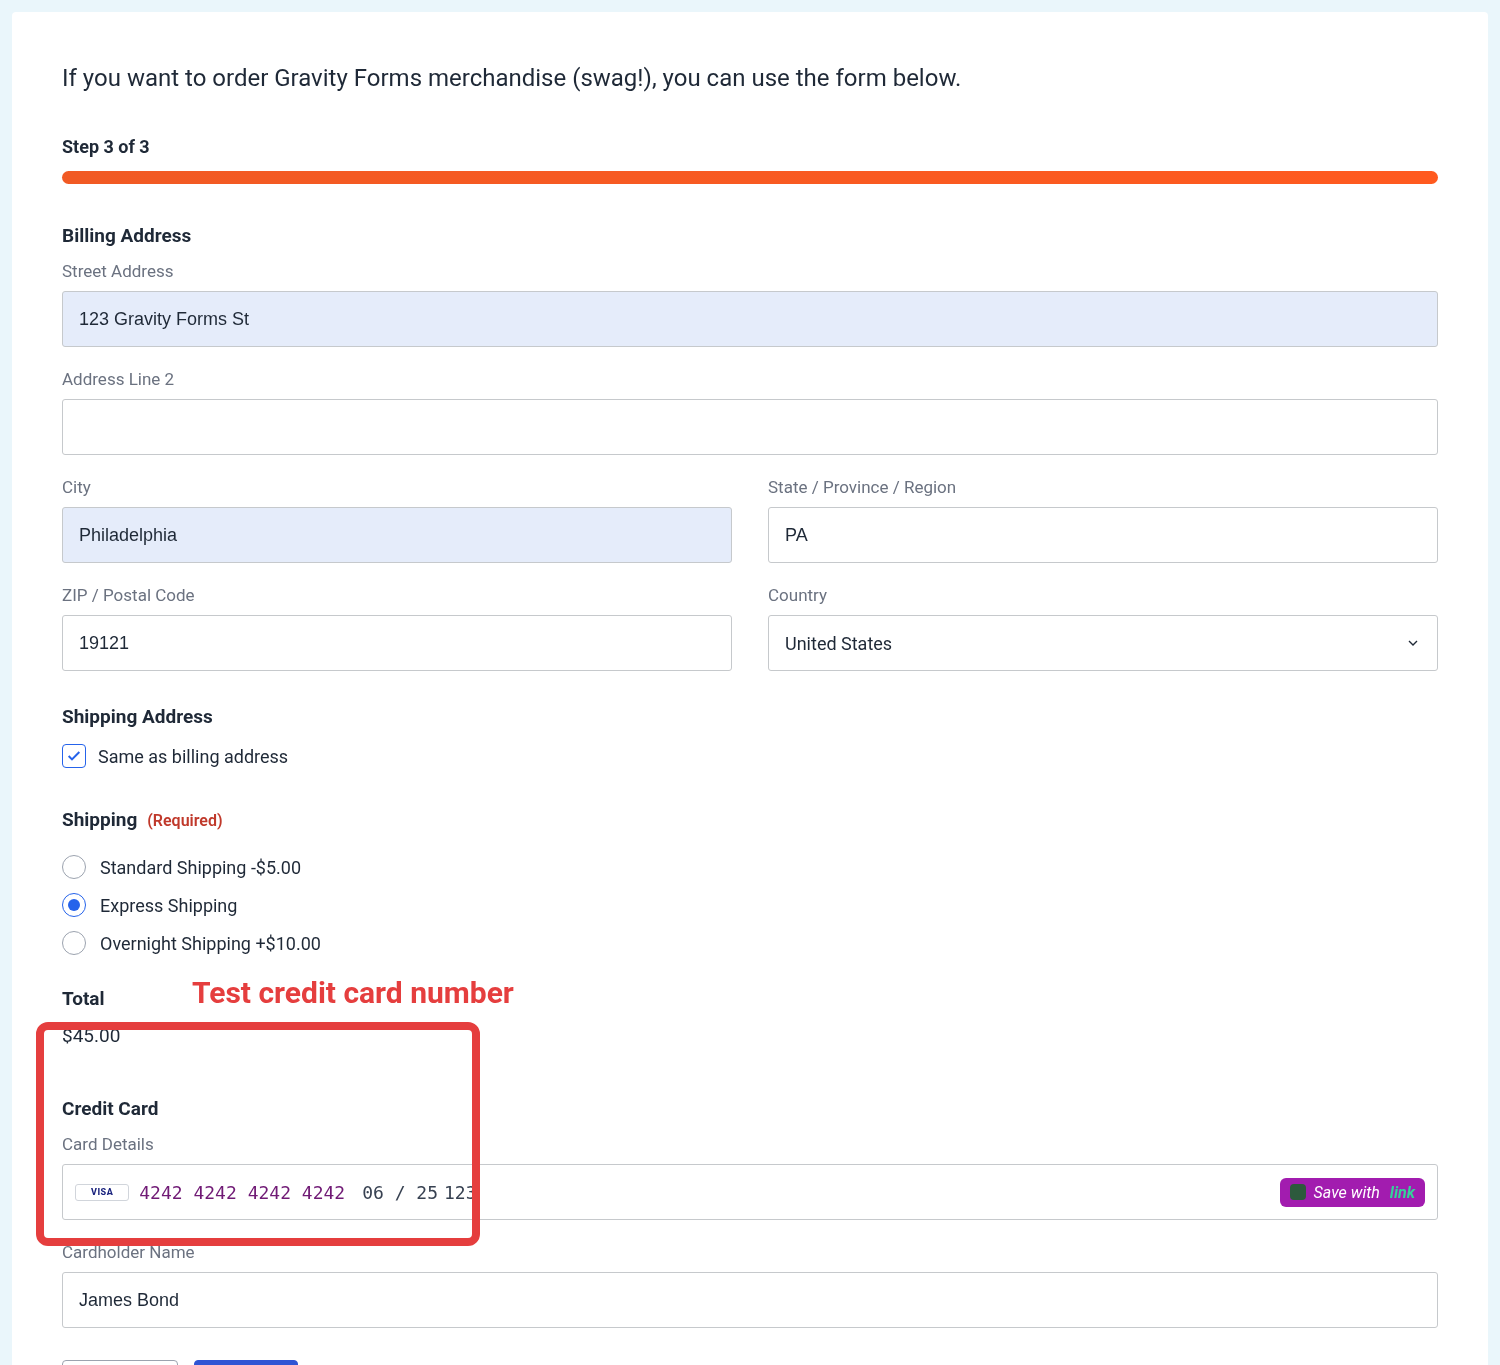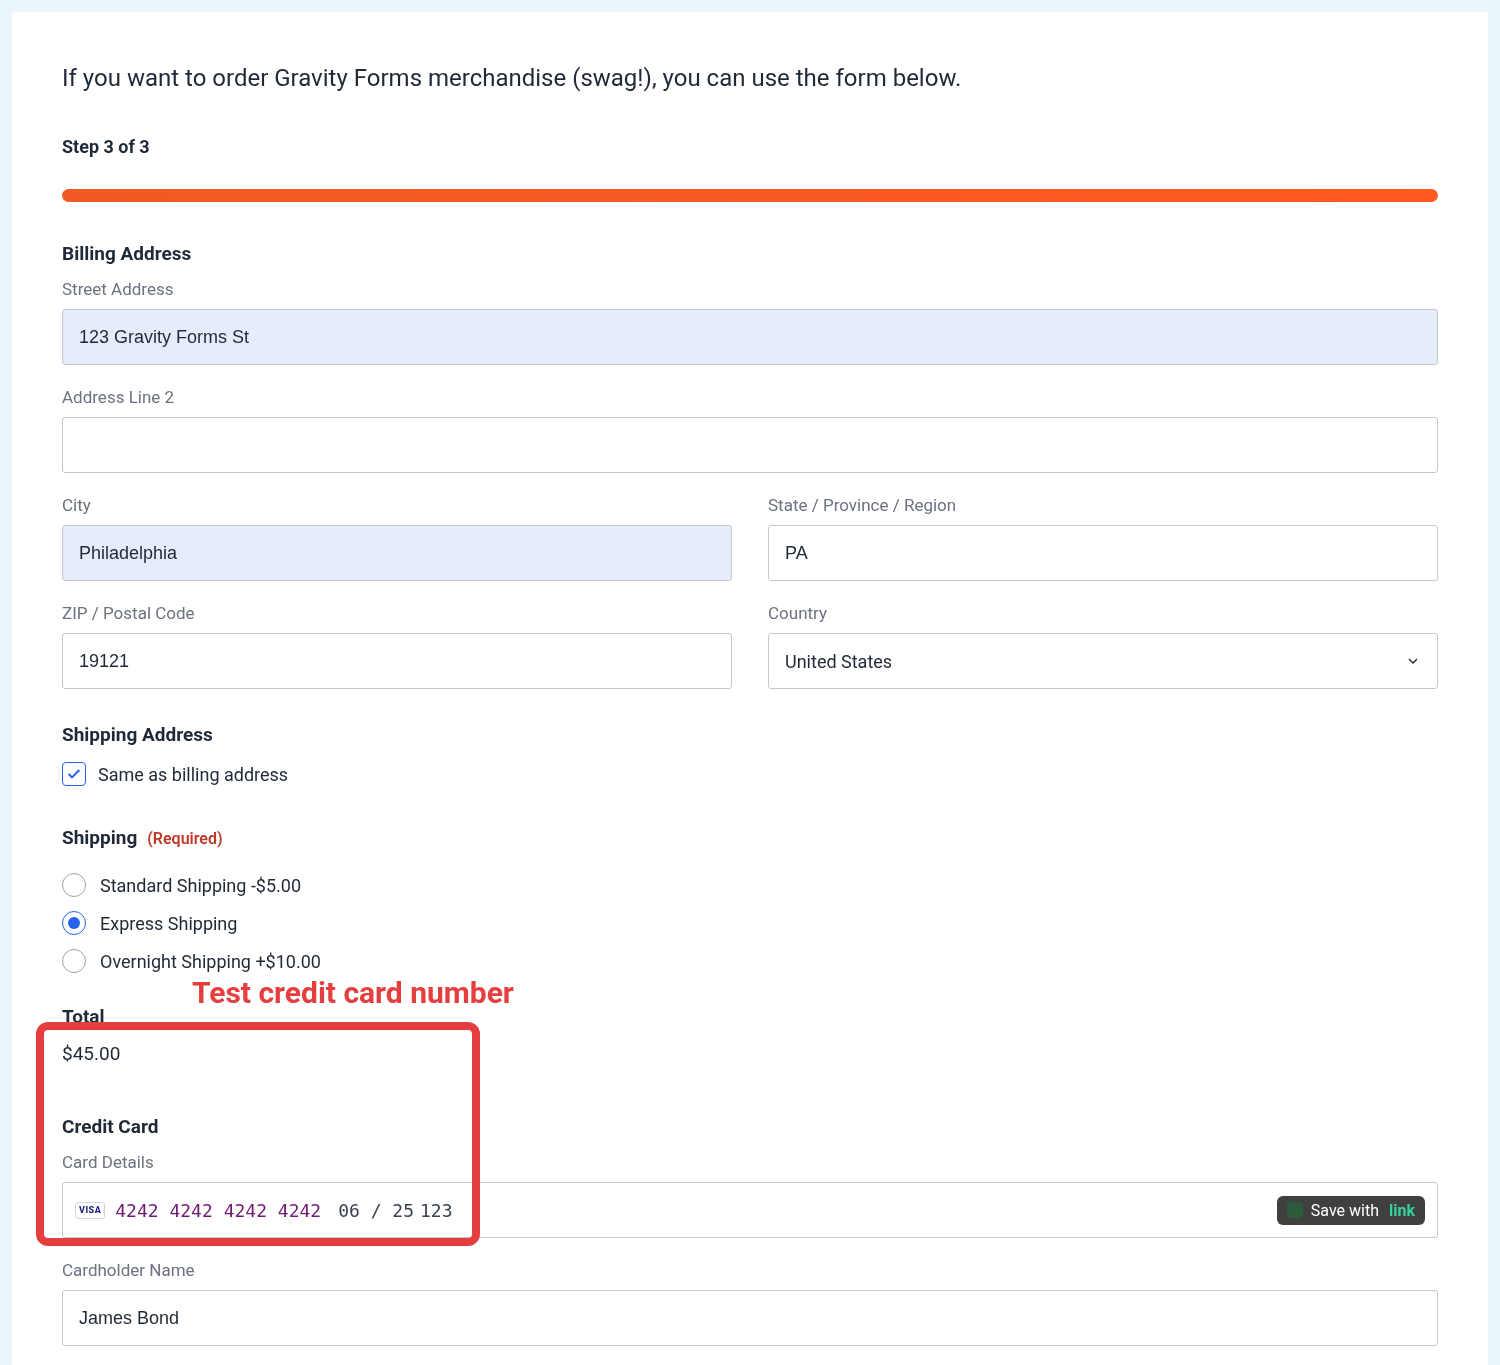--- a/index.html
+++ b/index.html
@@ -15,21 +15,21 @@
   }
   .intro {
     font-size: 24px;
     color: #1f2937;
     margin-bottom: 44px;
   }
   .step-label {
     font-size: 18px;
     font-weight: 700;
     color: #1f2937;
-    margin-bottom: 32px;
+    margin-bottom: 14px;
   }
   .progress {
     height: 13px;
     border-radius: 7px;
     background: #f15a24;
     background: linear-gradient(90deg, #f15a24 0%, #ff5a1f 100%);
     margin-bottom: 40px;
   }
   .section-title {
     font-size: 19px;
@@ -124,36 +124,37 @@
     padding: 0 12px;
   }
   .cc-left { display: flex; align-items: center; gap: 10px; }
   .visa-badge {
     border: 1px solid #d1d5db;
     border-radius: 3px;
     font-size: 9px;
     font-weight: 800;
     color: #1a237e;
     letter-spacing: 0.5px;
-    padding: 3px 3px;
+    padding: 3px 15px;
     line-height: 1;
   }
   .cc-num { font-size: 18px; font-family: ui-monospace, monospace; color: #701a75; }
   .cc-exp, .cc-cvc { font-size: 18px; color: #374151; font-family: ui-monospace, monospace; }
   .cc-center { display: flex; gap: 6px; margin-left: 17px; }
   .cc-left-wrap { display: flex; align-items: center; }
   .link-pill {
-    background: #404040;
+    background: #a21caf;
     color: #fff;
     border-radius: 6px;
     padding: 5px 10px;
     display: flex;
     align-items: center;
     gap: 8px;
     font-size: 16px;
+    font-style: italic;
   }
   .link-pill .sq { width: 16px; height: 16px; border-radius: 4px; background: #2d5a3d; }
   .link-text { font-weight: 700; color: #34d399; margin-left: 2px; }
   .btn-row { display: flex; gap: 16px; margin-top: 32px; }
   .btn {
     height: 46px;
     padding: 0 22px;
     border-radius: 4px;
     font-size: 18px;
     font-weight: 500;

